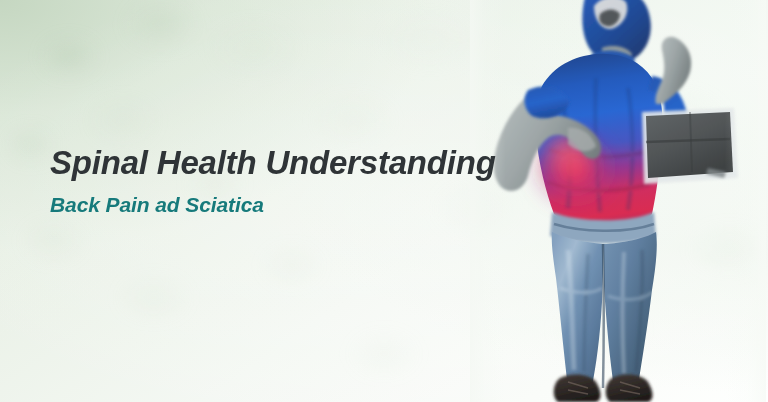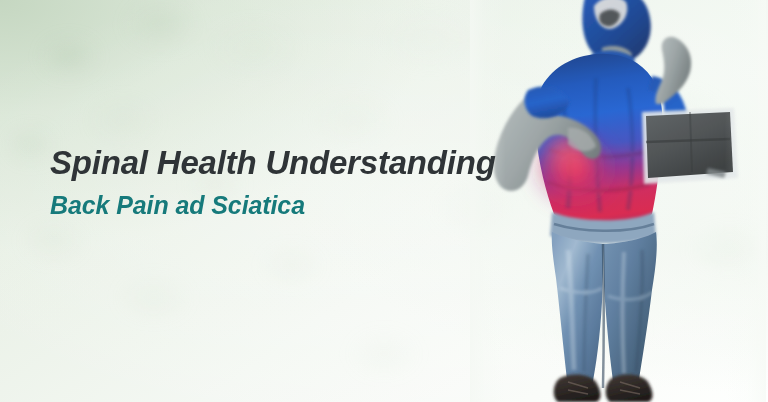--- a/index.html
+++ b/index.html
@@ -71,21 +71,21 @@
     line-height: 40px;
     font-weight: bold;
     font-style: italic;
     letter-spacing: -0.2px;
     color: #2f3437;
     white-space: nowrap;
   }
   .headline-sub {
     margin: 9px 0 0 0;
     font-family: "Liberation Sans", sans-serif;
-    font-size: 25px;
+    font-size: 21px;
     line-height: 26px;
     font-weight: bold;
     font-style: italic;
     letter-spacing: -0.1px;
     color: #167a7b;
     white-space: nowrap;
   }
 
   
   .subject {

